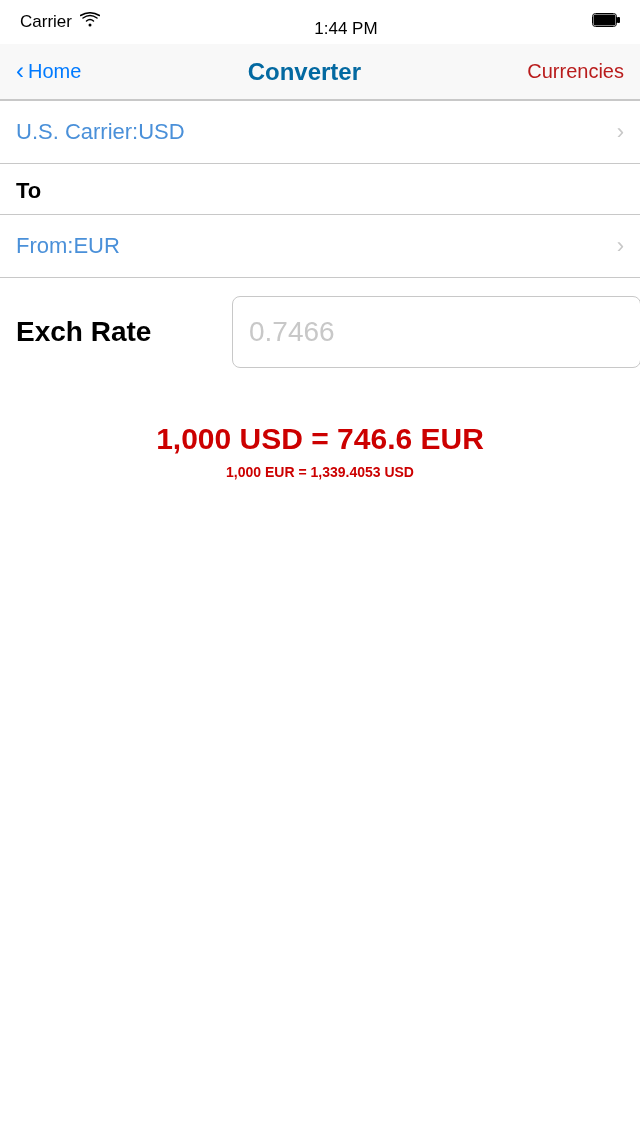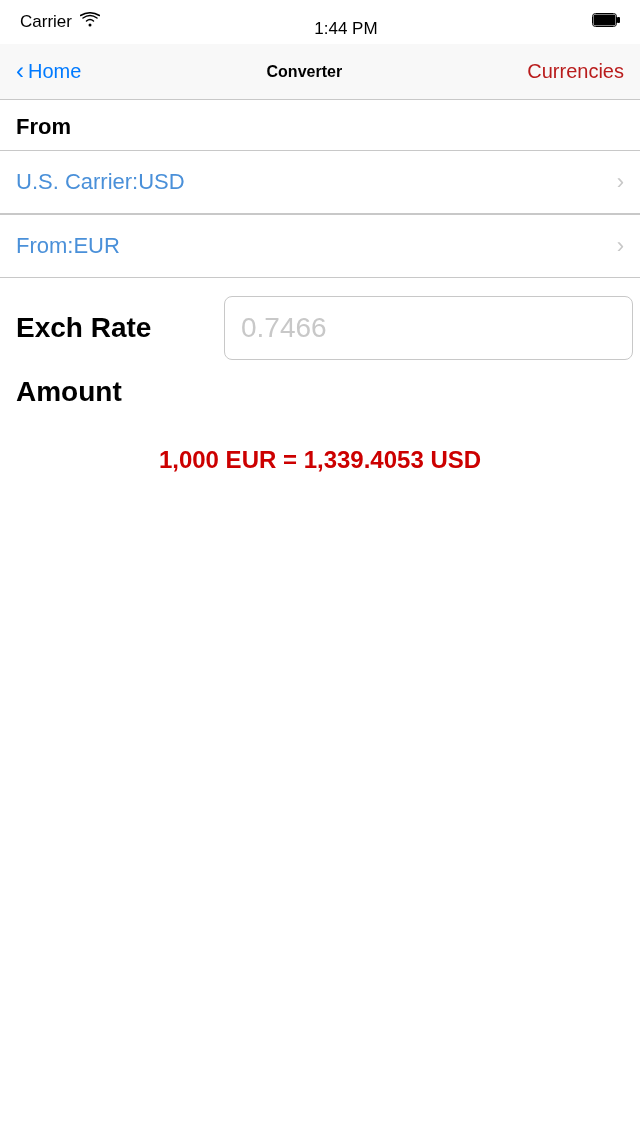--- a/index.html
+++ b/index.html
@@ -57,23 +57,23 @@
       font-size: 20px;
       cursor: pointer;
       gap: 4px;
     }
     .nav-back-chevron {
       font-size: 24px;
       line-height: 1;
       margin-top: -2px;
     }
     .nav-title {
-      font-size: 16px;
+      font-size: 24px;
       font-weight: 600;
-      color: #000000;
+      color: #0369a1;
     }
     .nav-right {
       color: #b91c1c;
       font-size: 20px;
       cursor: pointer;
     }
 
     
     .content {
       background: #ffffff;
@@ -115,38 +115,38 @@
     }
 
     
     .input-section {
       padding: 18px 16px;
     }
 
     .input-row {
       display: flex;
       align-items: center;
-      gap: 8px;
+      gap: 16px;
       margin-bottom: 16px;
     }
     .input-row:last-child {
       margin-bottom: 0;
     }
 
     .input-label {
       font-size: 28px;
       font-weight: 700;
       color: #000000;
       width: 200px;
       flex-shrink: 0;
     }
 
     .input-field {
       flex: 1;
-      height: 64px;
+      height: 72px;
       border: 1px solid #c8c8c8;
       border-radius: 8px;
       padding: 0 16px;
       font-size: 28px;
       font-weight: 700;
       color: #be185d;
       background: #ffffff;
       outline: none;
     }
 
@@ -160,21 +160,21 @@
       padding: 20px 16px;
       text-align: center;
     }
     .result-primary {
       font-size: 30px;
       font-weight: 700;
       color: #cc0000;
       margin-bottom: 8px;
     }
     .result-secondary {
-      font-size: 24px;
+      font-size: 14px;
       font-weight: 600;
       color: #cc0000;
     }
   </style>
 </head>
 <body>
 
 <div class="status-bar">
   <div class="status-left">
     <span>Carrier</span>
@@ -205,44 +205,44 @@
   <div class="nav-back">
     <span class="nav-back-chevron">‹</span>
     <span>Home</span>
   </div>
   <div class="nav-title">Converter</div>
   <div class="nav-right">Currencies</div>
 </div>
 
 <div class="content">
 
-  <div class="section-label">From</div>
   <div class="divider"></div>
   <div class="currency-row">
     <span class="currency-label">U.S. Carrier:USD</span>
     <span class="chevron-right">›</span>
   </div>
   <div class="divider"></div>
 
+  <div class="section-label">To</div>
   <div class="divider"></div>
   <div class="currency-row">
     <span class="currency-label">From:EUR</span>
     <span class="chevron-right">›</span>
   </div>
   <div class="divider"></div>
 
   <div class="input-section">
 
     <div class="input-row">
       <label class="input-label">Exch Rate</label>
       <input class="input-field" type="text" placeholder="0.7466" style="">
     </div>
 
     <div class="input-row">
-      <label class="input-label">Amount</label>
     </div>
   </div>
 
   <div class="result-section">
+    <div class="result-primary">1,000 USD = 746.6 EUR</div>
     <div class="result-secondary">1,000 EUR = 1,339.4053 USD</div>
   </div>
 
 </div>
 
 </body></html>

